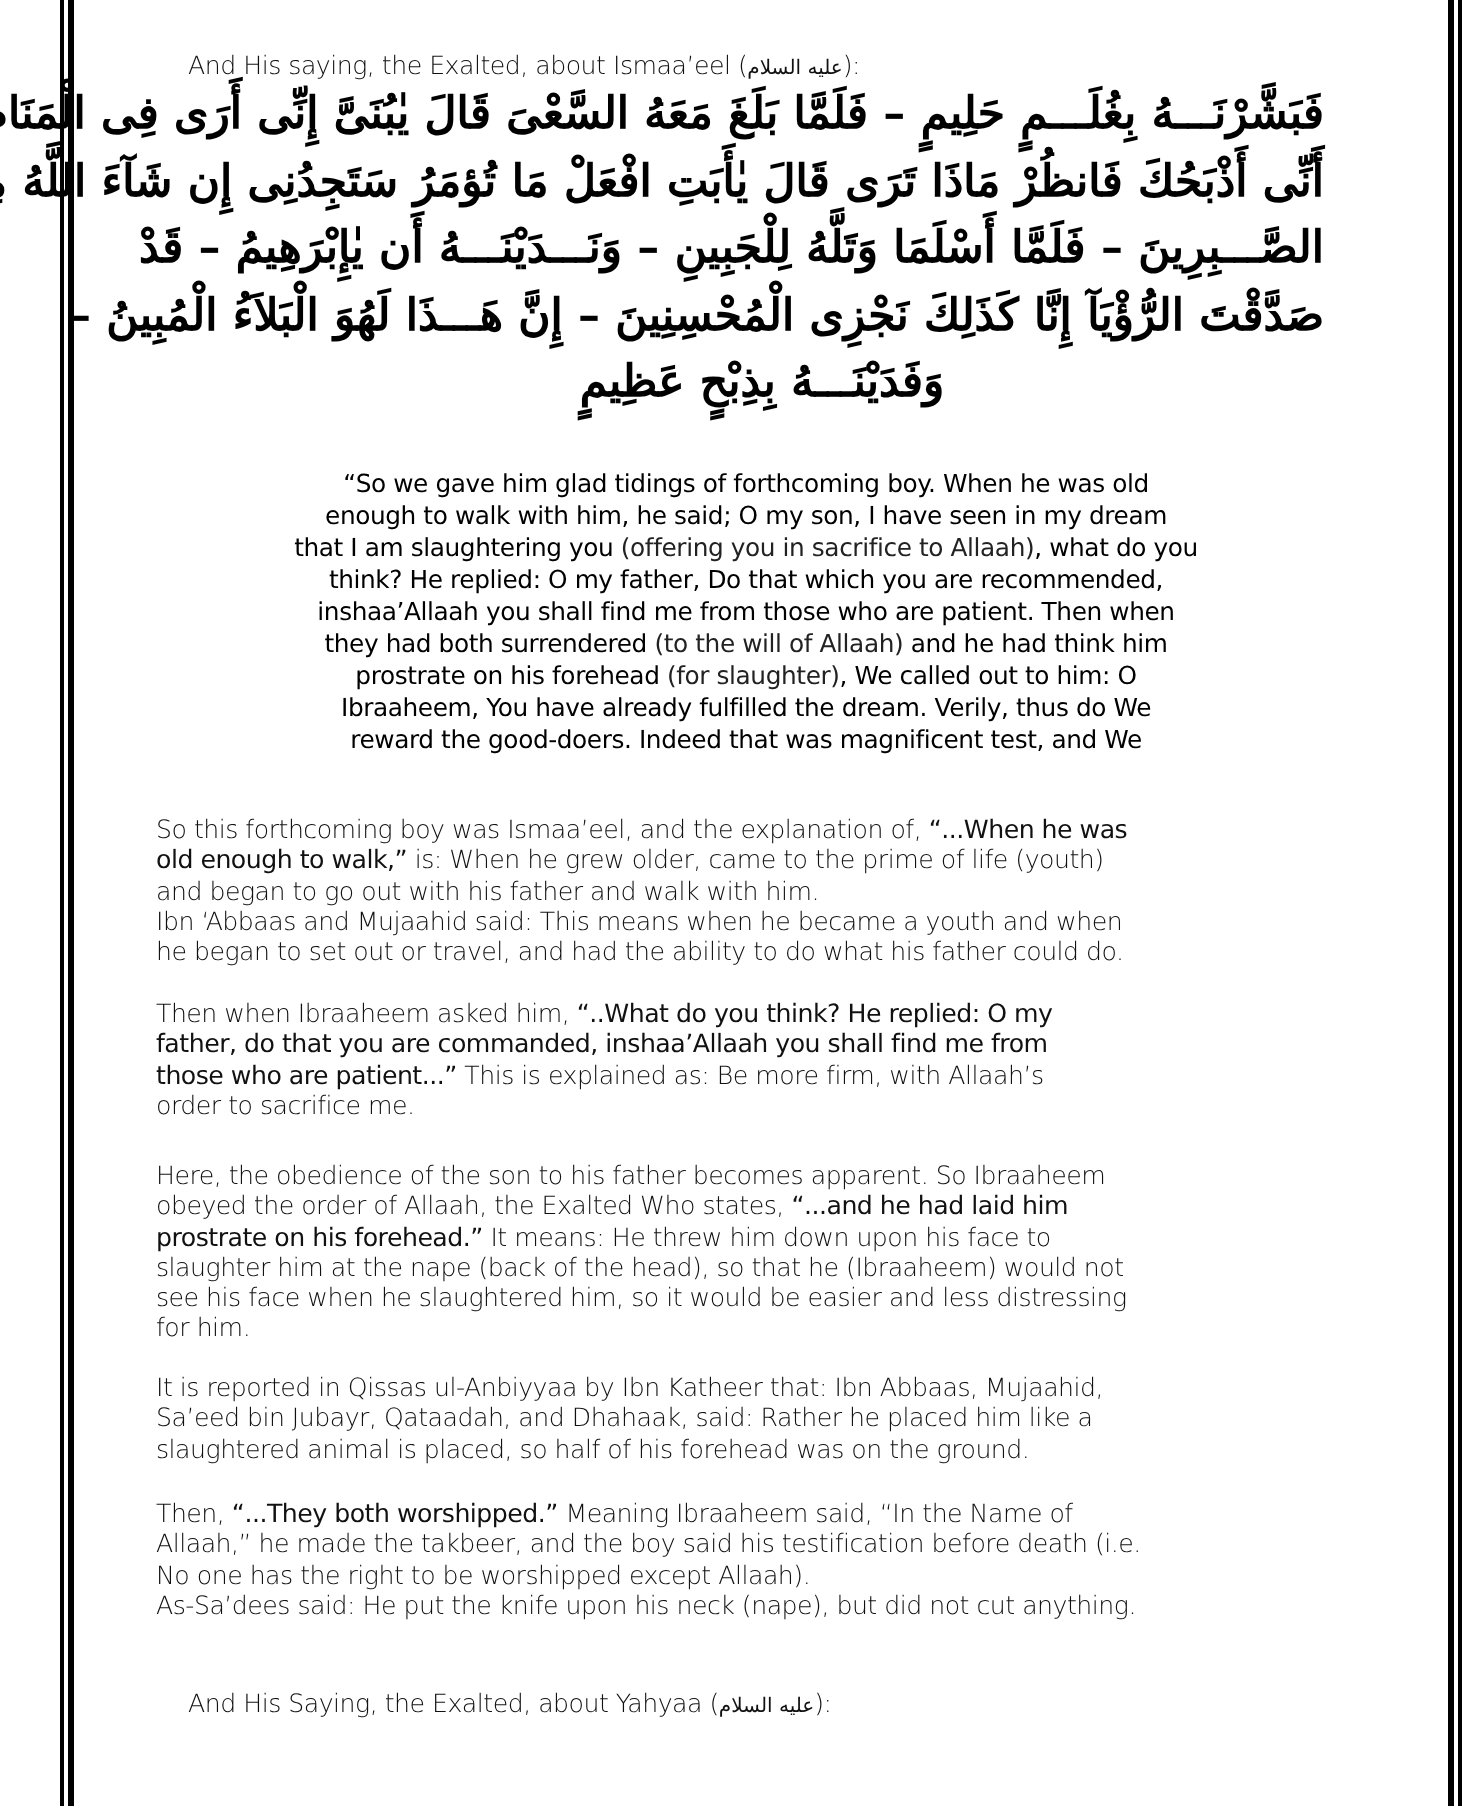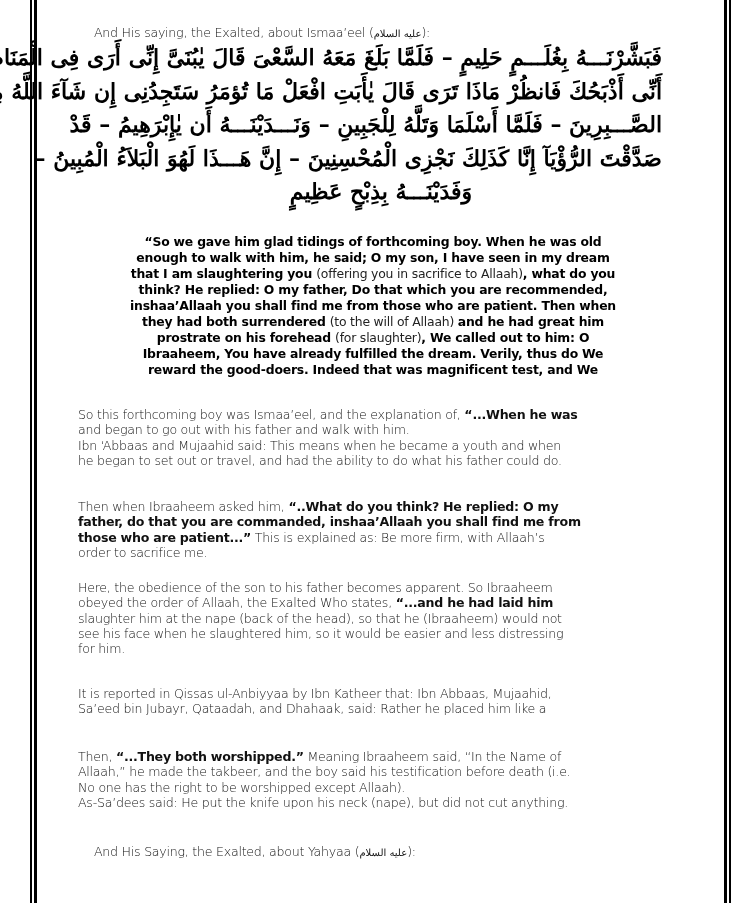--- a/index.html
+++ b/index.html
@@ -30,21 +30,21 @@
   .quote {
     position: absolute; top: 234px; left: 2px; width: 586px; text-align: center;
     font-family: "DejaVu Sans", sans-serif; font-weight: bold; font-size: 12.4px; line-height: 16px;
     letter-spacing: -0.2px;
   }
   .quote .plain { font-weight: normal; color: #222; }
   .qline { display: block; white-space: nowrap; }
 
   .para { position: absolute; left: 0; width: 590px; }
   .para .line { display: block; white-space: nowrap; }
-  .b { font-weight: bold; }
+  .b { font-weight: normal; }
 </style>
 </head>
 <body>
 
 <div class="border-line bl1"></div>
 <div class="border-line bl2"></div>
 <div class="border-line br1"></div>
 <div class="border-line br2"></div>
 
 <div class="content">
@@ -58,48 +58,51 @@
     <span class="arabic-line">صَدَّقْتَ الرُّؤْيَآ إِنَّا كَذَلِكَ نَجْزِى الْمُحْسِنِينَ – إِنَّ هَـــذَا لَهُوَ الْبَلاَءُ الْمُبِينُ –</span>
     <span class="arabic-line">وَفَدَيْنَـــهُ بِذِبْحٍ عَظِيمٍ</span>
   </div>
 
   <div class="quote" id="quote">
       <span class="qline"><span class="b">“So we gave him glad tidings of forthcoming boy.  When he was old</span></span>
       <span class="qline"><span class="b">enough to walk with him, he said; O my son, I have seen in my dream</span></span>
       <span class="qline"><span class="b">that I am slaughtering you </span><span class="plain">(offering you in sacrifice to Allaah)</span><span class="b">, what do you</span></span>
       <span class="qline"><span class="b">think?  He replied: O my father, Do that which you are recommended,</span></span>
       <span class="qline"><span class="b">inshaa’Allaah you shall find me from those who are patient.  Then when</span></span>
-      <span class="qline"><span class="b">they had both surrendered </span><span class="plain">(to the will of Allaah) </span><span class="b">and he had great him</span></span>
+      <span class="qline"><span class="b">they had both surrendered </span><span class="plain">(to the will of Allaah) </span><span class="b">and he had think him</span></span>
       <span class="qline"><span class="b">prostrate on his forehead </span><span class="plain">(for slaughter)</span><span class="b">, We called out to him: O</span></span>
       <span class="qline"><span class="b">Ibraaheem, You have already fulfilled the dream.  Verily, thus do We</span></span>
       <span class="qline"><span class="b">reward the good-doers.  Indeed that was magnificent test, and We</span></span>
     </div>
 
   <div class="para light" id="para-0" style="top:407px">
       <span class="line"><span>So this forthcoming boy was Ismaa’eel, and the explanation of, </span><span class="b">“...When he was</span></span>
+      <span class="line"><span class="b">old enough to walk,”</span><span> is:  When he grew older, came to the prime of life (youth)</span></span>
       <span class="line"><span>and began to go out with his father and walk with him.</span></span>
       <span class="line"><span>Ibn ‘Abbaas and Mujaahid said: This means when he became a youth and when</span></span>
       <span class="line"><span>he began to set out or travel, and had the ability to do what his father could do.</span></span>
     </div>
   <div class="para light" id="para-1" style="top:499px">
       <span class="line"><span>Then when Ibraaheem asked him, </span><span class="b">“..What do you think?  He replied: O my</span></span>
       <span class="line"><span class="b">father, do that you are commanded, inshaa’Allaah you shall find me from</span></span>
       <span class="line"><span class="b">those who are patient...”</span><span>  This is explained as: Be more firm, with Allaah’s</span></span>
       <span class="line"><span>order to sacrifice me.</span></span>
     </div>
   <div class="para light" id="para-2" style="top:580px">
       <span class="line"><span>Here, the obedience of the son to his father becomes apparent.  So Ibraaheem</span></span>
       <span class="line"><span>obeyed the order of Allaah, the Exalted Who states, </span><span class="b">“...and he had laid him</span></span>
+      <span class="line"><span class="b">prostrate on his forehead.”</span><span>  It means: He threw him down upon his face to</span></span>
       <span class="line"><span>slaughter him at the nape (back of the head), so that he (Ibraaheem) would not</span></span>
       <span class="line"><span>see his face  when he slaughtered him, so it would be easier and less distressing</span></span>
       <span class="line"><span>for him.</span></span>
     </div>
   <div class="para light" id="para-3" style="top:686px">
       <span class="line"><span>It is reported in Qissas ul-Anbiyyaa by Ibn Katheer that: Ibn Abbaas, Mujaahid,</span></span>
       <span class="line"><span>Sa’eed bin Jubayr, Qataadah, and Dhahaak, said: Rather he placed him like a</span></span>
+      <span class="line"><span>slaughtered animal is placed, so half of his forehead was on the ground.</span></span>
     </div>
   <div class="para light" id="para-4" style="top:749px">
       <span class="line"><span>Then, </span><span class="b">“...They both worshipped.”</span><span>  Meaning Ibraaheem said, “In the Name of</span></span>
       <span class="line"><span>Allaah,” he made the takbeer, and the boy said his testification before death (i.e.</span></span>
       <span class="line"><span>No one has the right to be worshipped except Allaah).</span></span>
       <span class="line"><span>As-Sa’dees said: He put the knife upon his neck (nape), but did not cut anything.</span></span>
     </div>
 
   <p class="heading light" style="top:828px"><span>And His Saying, the Exalted, about Yahyaa (</span><span class="honorific">عليه السلام</span><span>):</span></p>
 </div>

